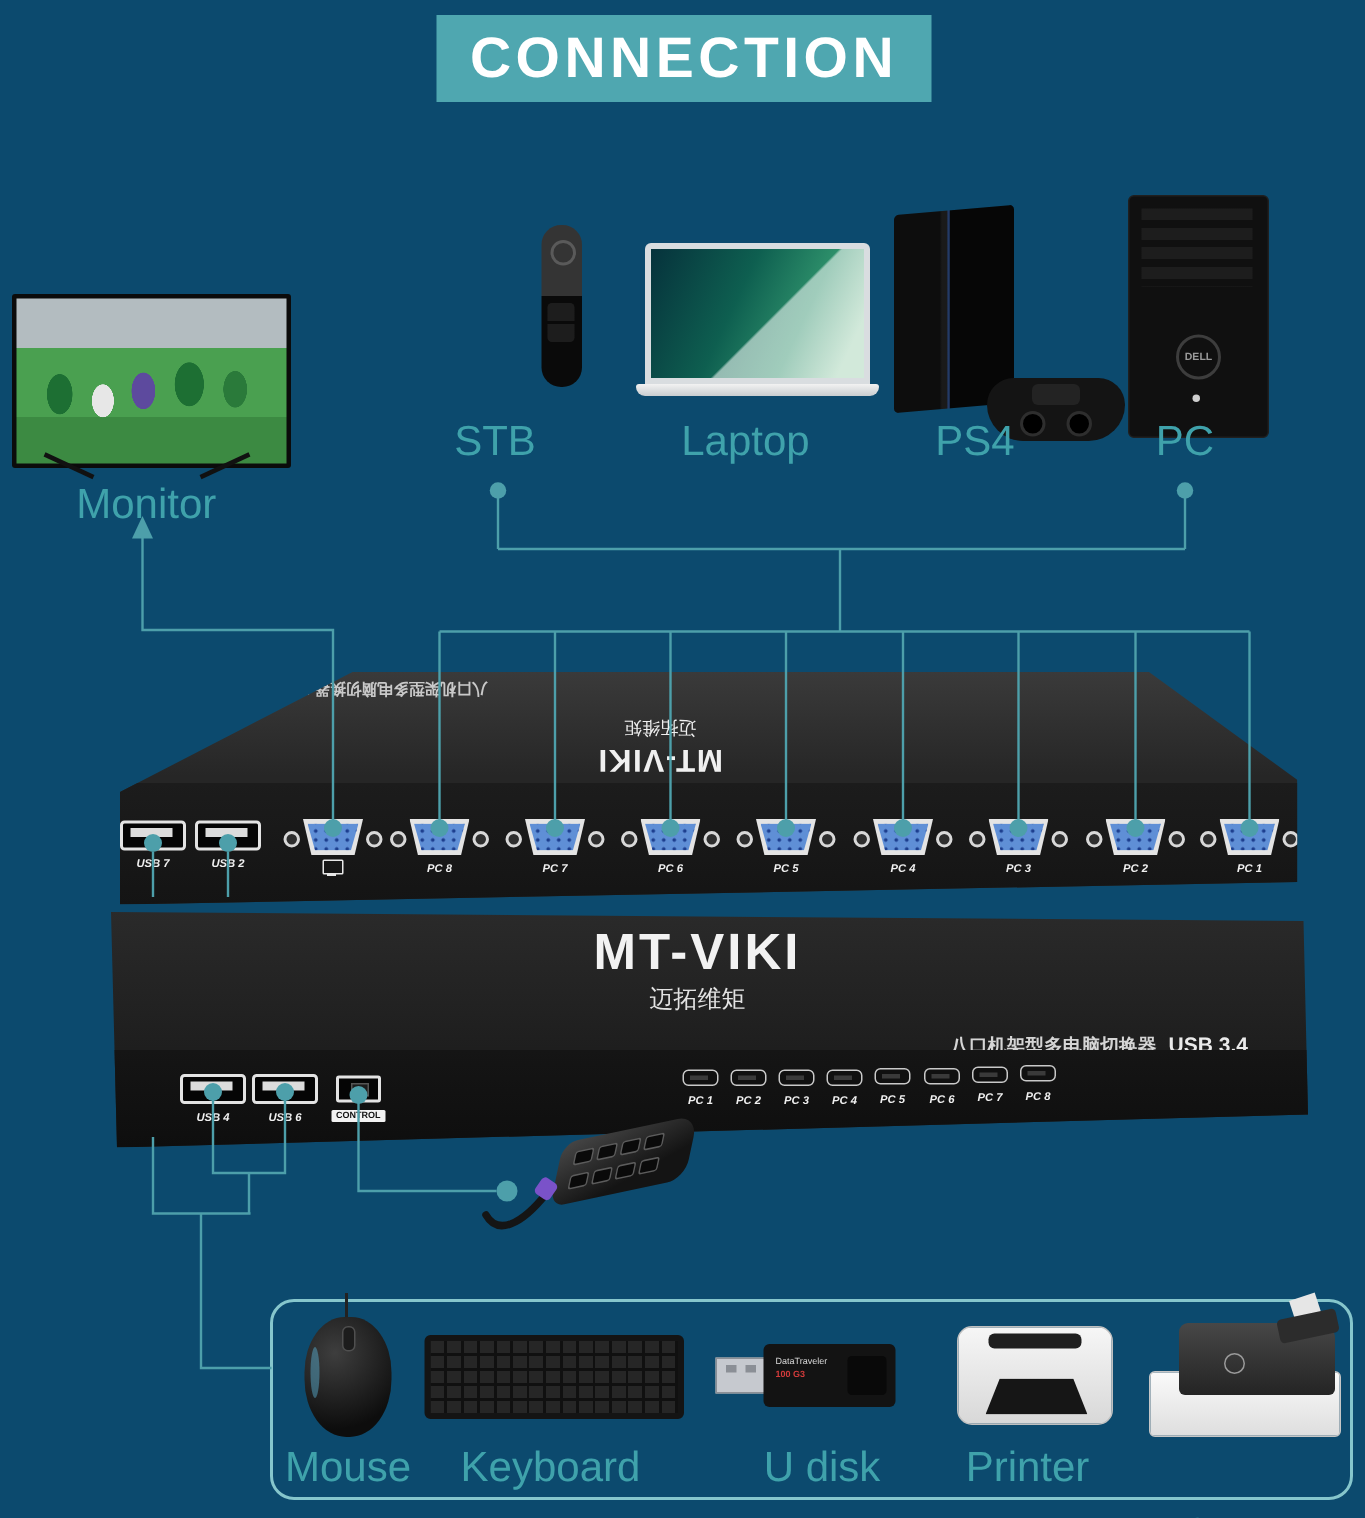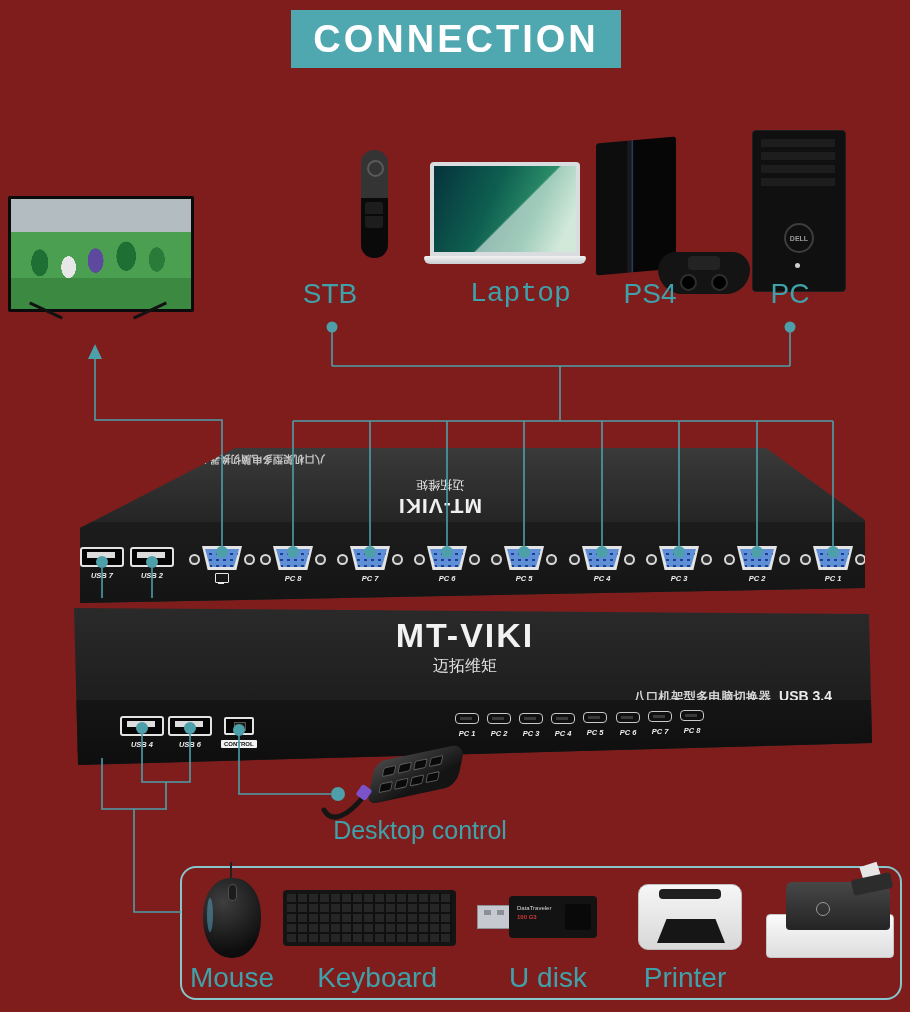--- a/index.html
+++ b/index.html
@@ -1,16 +1,16 @@
 <!DOCTYPE html>
 <html><head>
 <meta charset="utf-8">
 <style>
   html,body{margin:0;padding:0;background:#fff;}
-  .stage{position:relative;width:910px;height:1012px;background:#7f1d1d;overflow:hidden;
+  .stage{position:relative;width:910px;height:1012px;background:#0c4a6e;overflow:hidden;
          font-family:"Liberation Sans",sans-serif;}
   .abs{position:absolute;}
   .lbl{position:absolute;color:#3fa2ab;font-size:28px;text-align:center;z-index:15;}
 
   
   .header{position:absolute;left:291px;top:10px;width:330px;height:58px;background:#4fa7b0;
           display:flex;align-items:center;justify-content:center;z-index:15;}
   .header span{color:#fff;font-weight:bold;font-size:38px;letter-spacing:3px;}
 
   
@@ -160,31 +160,32 @@
 
   <div class="header">
     <span>CONNECTION</span>
   </div>
 
   <div class="tv">
     <div class="tv-screen"></div>
   </div>
   <div class="tv-foot" style="left:28px;top:309px;transform:rotate(25deg);"></div>
   <div class="tv-foot" style="left:132px;top:309px;transform:rotate(-25deg);"></div>
+  <div class="lbl" style="left:30px;top:320px;width:135px;">Monitor</div>
 
   <div class="remote"></div>
   <div class="lbl" style="left:280px;top:278px;width:100px;">STB</div>
 
   <div class="laptop">
     <div class="lap-screen">
         <div class="lap-img"></div>
       </div>
     <div class="lap-base"></div>
   </div>
-  <div class="lbl" style="left:470px;top:278px;width:100px;font-family:Liberation Mono, monospace;">Laptop</div>
+  <div class="lbl" style="left:447px;top:278px;width:100px;">Laptop</div>
 
   <div class="ps4"></div>
   <div class="pad">
       <div class="pad-touch"></div>
     </div>
   <div class="lbl" style="left:600px;top:278px;width:100px;">PS4</div>
 
   <div class="tower">
     <div class="tower-bays"></div>
     <div class="dell">DELL</div>
@@ -320,21 +321,20 @@
         <span class="dc-btn"></span>
         <span class="dc-btn"></span>
         <span class="dc-btn"></span>
       <span class="dc-btn"></span>
         <span class="dc-btn"></span>
         <span class="dc-btn"></span>
         <span class="dc-btn"></span>
     </div>
     <div class="dc-plug"></div>
   </div>
-  <div class="dc-label">Desktop control</div>
 
   <div class="pbox"></div>
   <div class="mouse-cable"></div>
   <div class="mouse"></div>
   <div class="keyboard"></div>
   <div class="udisk-conn"></div>
   <div class="udisk">
     <div class="t1">DataTraveler</div>
     <div class="t2">100 G3</div>
   </div>
@@ -343,21 +343,21 @@
   </div>
   <div class="scanner">
     <div class="scan-base"></div>
     <div class="scan-paper"></div>
     <div class="scan-top">
       <div class="scan-feed"></div>
       <div class="scan-hp"></div>
     </div>
   </div>
   <div class="lbl" style="left:182px;top:962px;width:100px;">Mouse</div>
-  <div class="lbl" style="left:297px;top:962px;width:140px;text-align:right;">Keyboard</div>
+  <div class="lbl" style="left:297px;top:962px;width:140px;">Keyboard</div>
   <div class="lbl" style="left:620px;top:962px;width:130px;">Printer</div>
   <div class="lbl" style="left:478px;top:962px;width:140px;">U disk</div>
   <div class="lbl" style="left:776px;top:1006px;width:130px;">Scanner</div>
 
   <svg class="abs" width="910" height="1012" style="left:0;top:0;z-index:20;" viewBox="0 0 910 1012" fill="none">
     <g stroke="#4d9faa" stroke-width="1.6">
 
       <path d="M222,548 V420 H95 V358"></path>
 
       <path d="M332,332 V366"></path>

